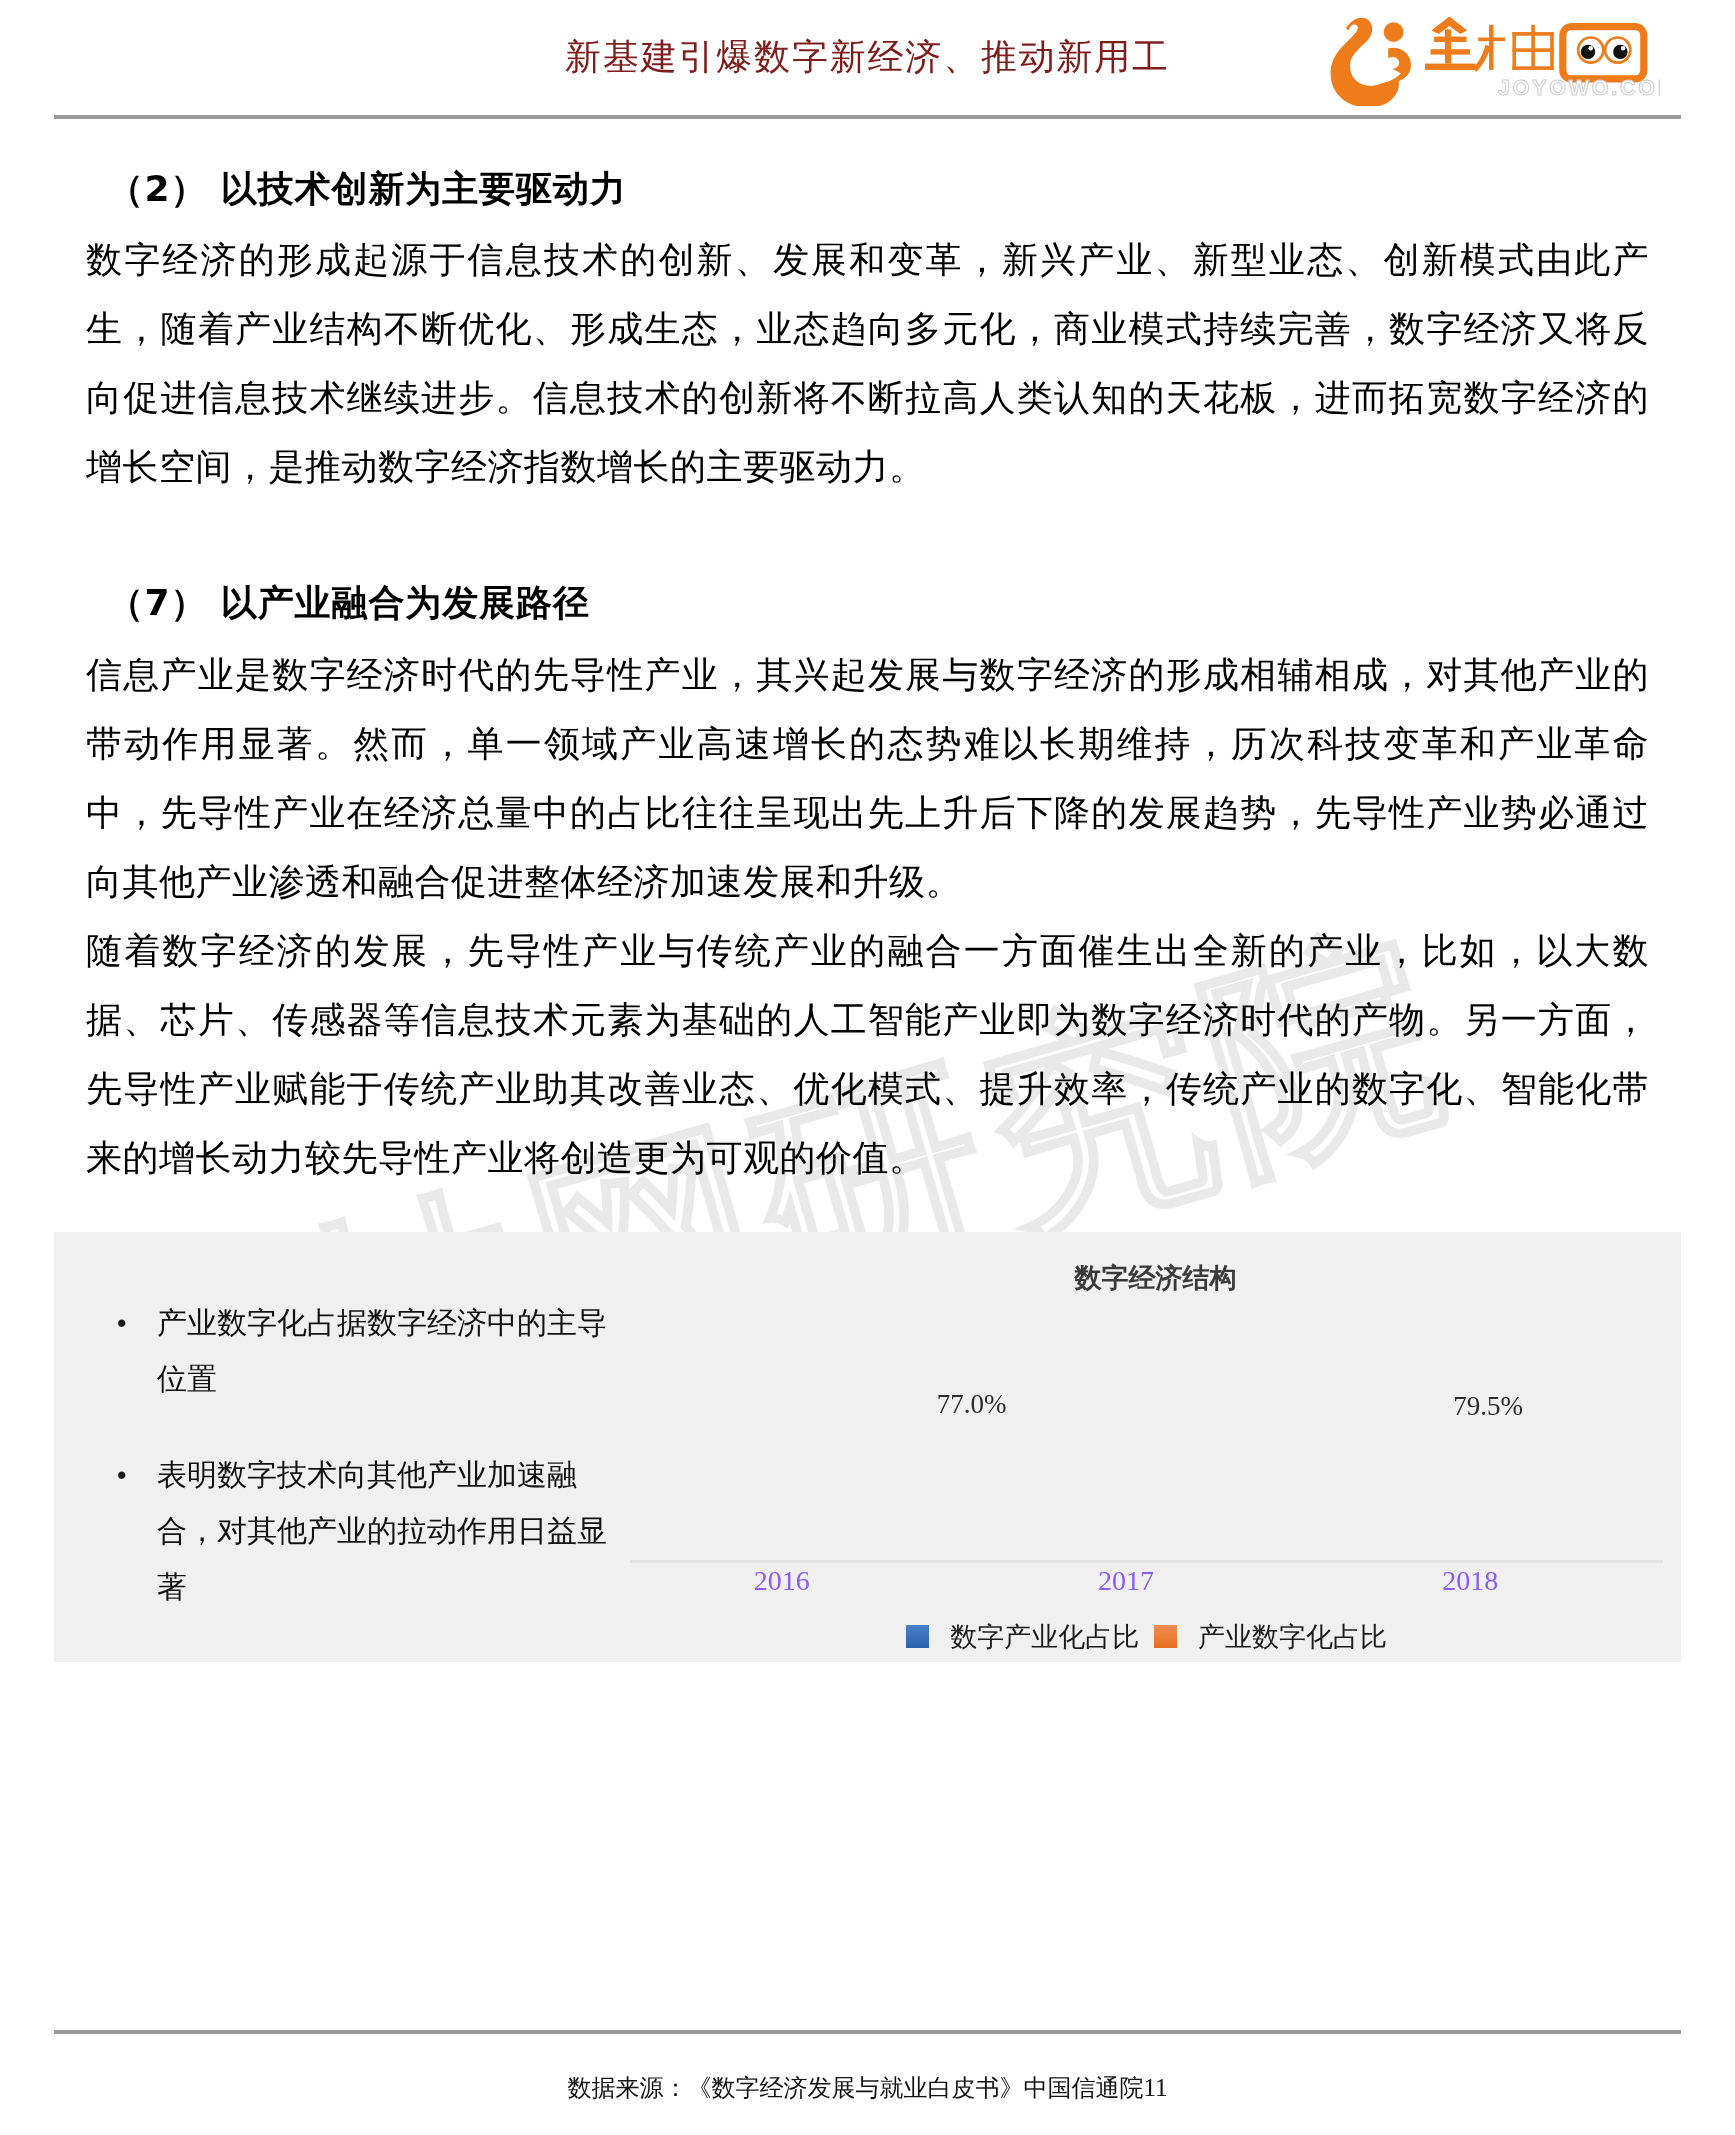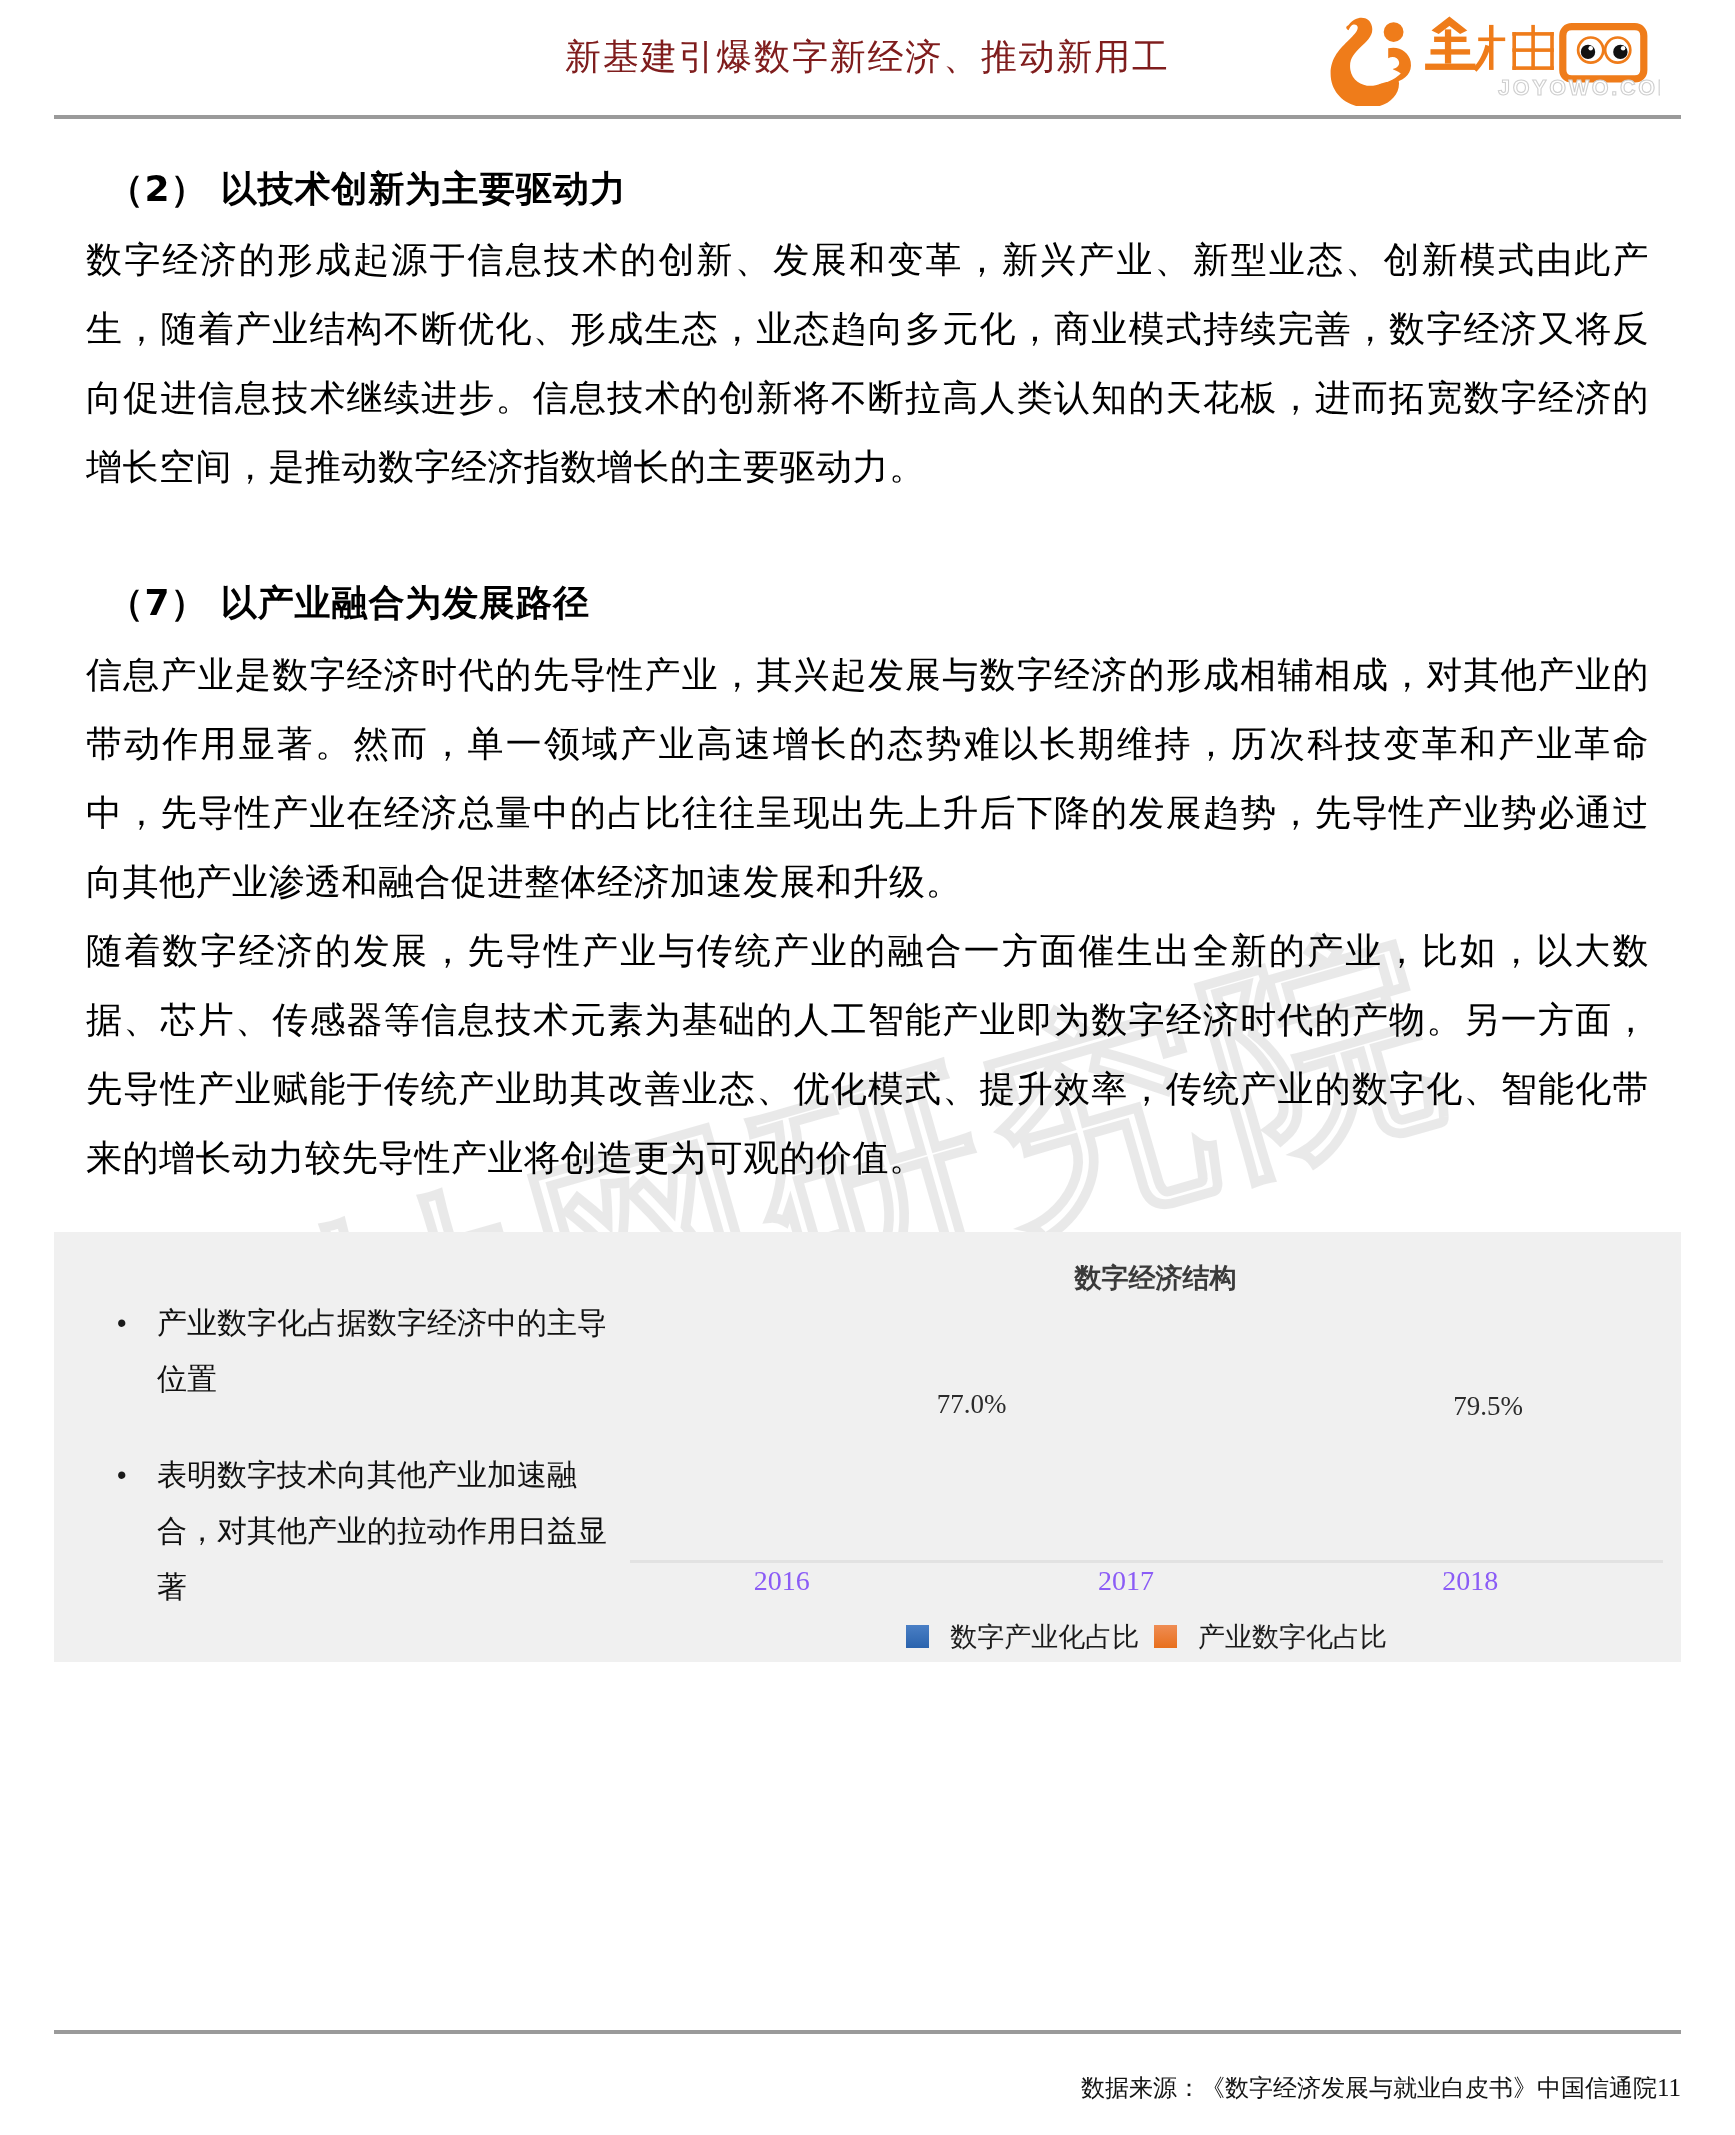--- a/index.html
+++ b/index.html
@@ -242,21 +242,21 @@
     left: 54px; right: 54px;
     bottom: 101px;
     height: 3.6px;
     background: #9a9a9a;
   }
   .footer {
     position: absolute;
     left: 54px; right: 54px;
     bottom: 31px;
     display: flex;
-    justify-content: flex-end;
+    justify-content: center;
     align-items: baseline;
   }
   .footer-src {
     font-size: 24px;
     color: #121212;
     font-family: "DejaVu Sans", "Liberation Sans", sans-serif;
   }
   .footer-page {
     font-size: 25px;
     color: #121212;

